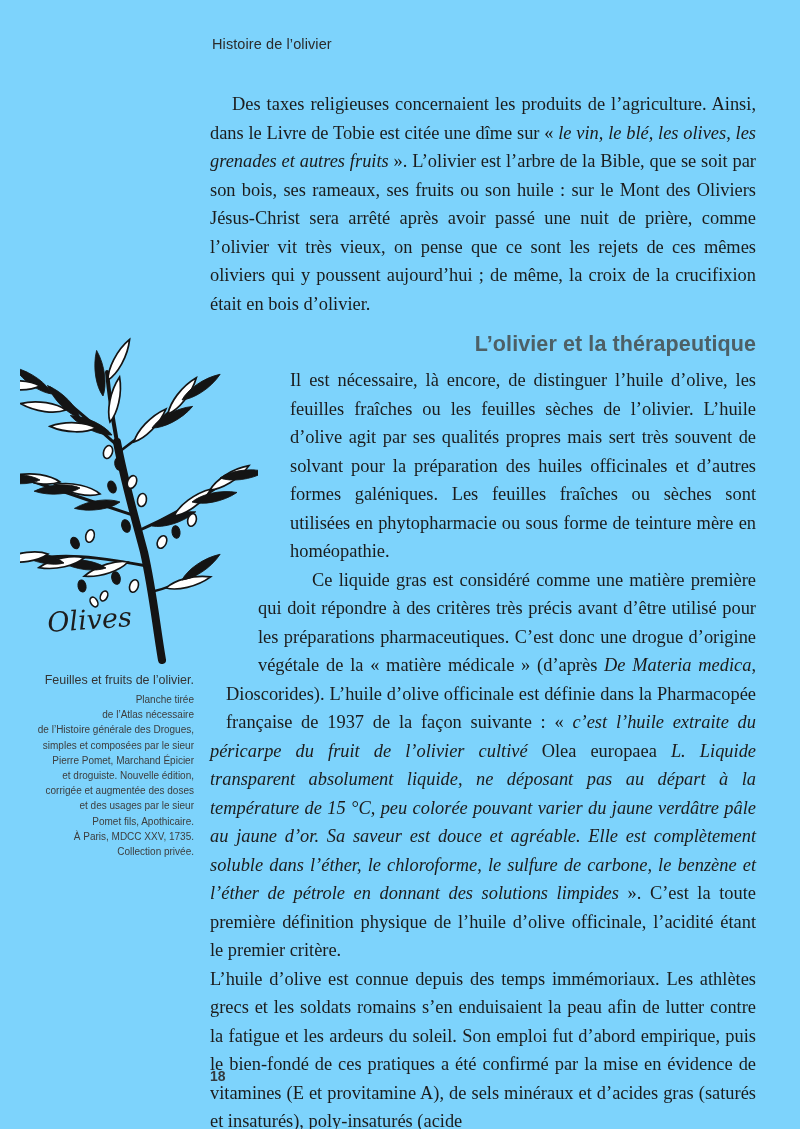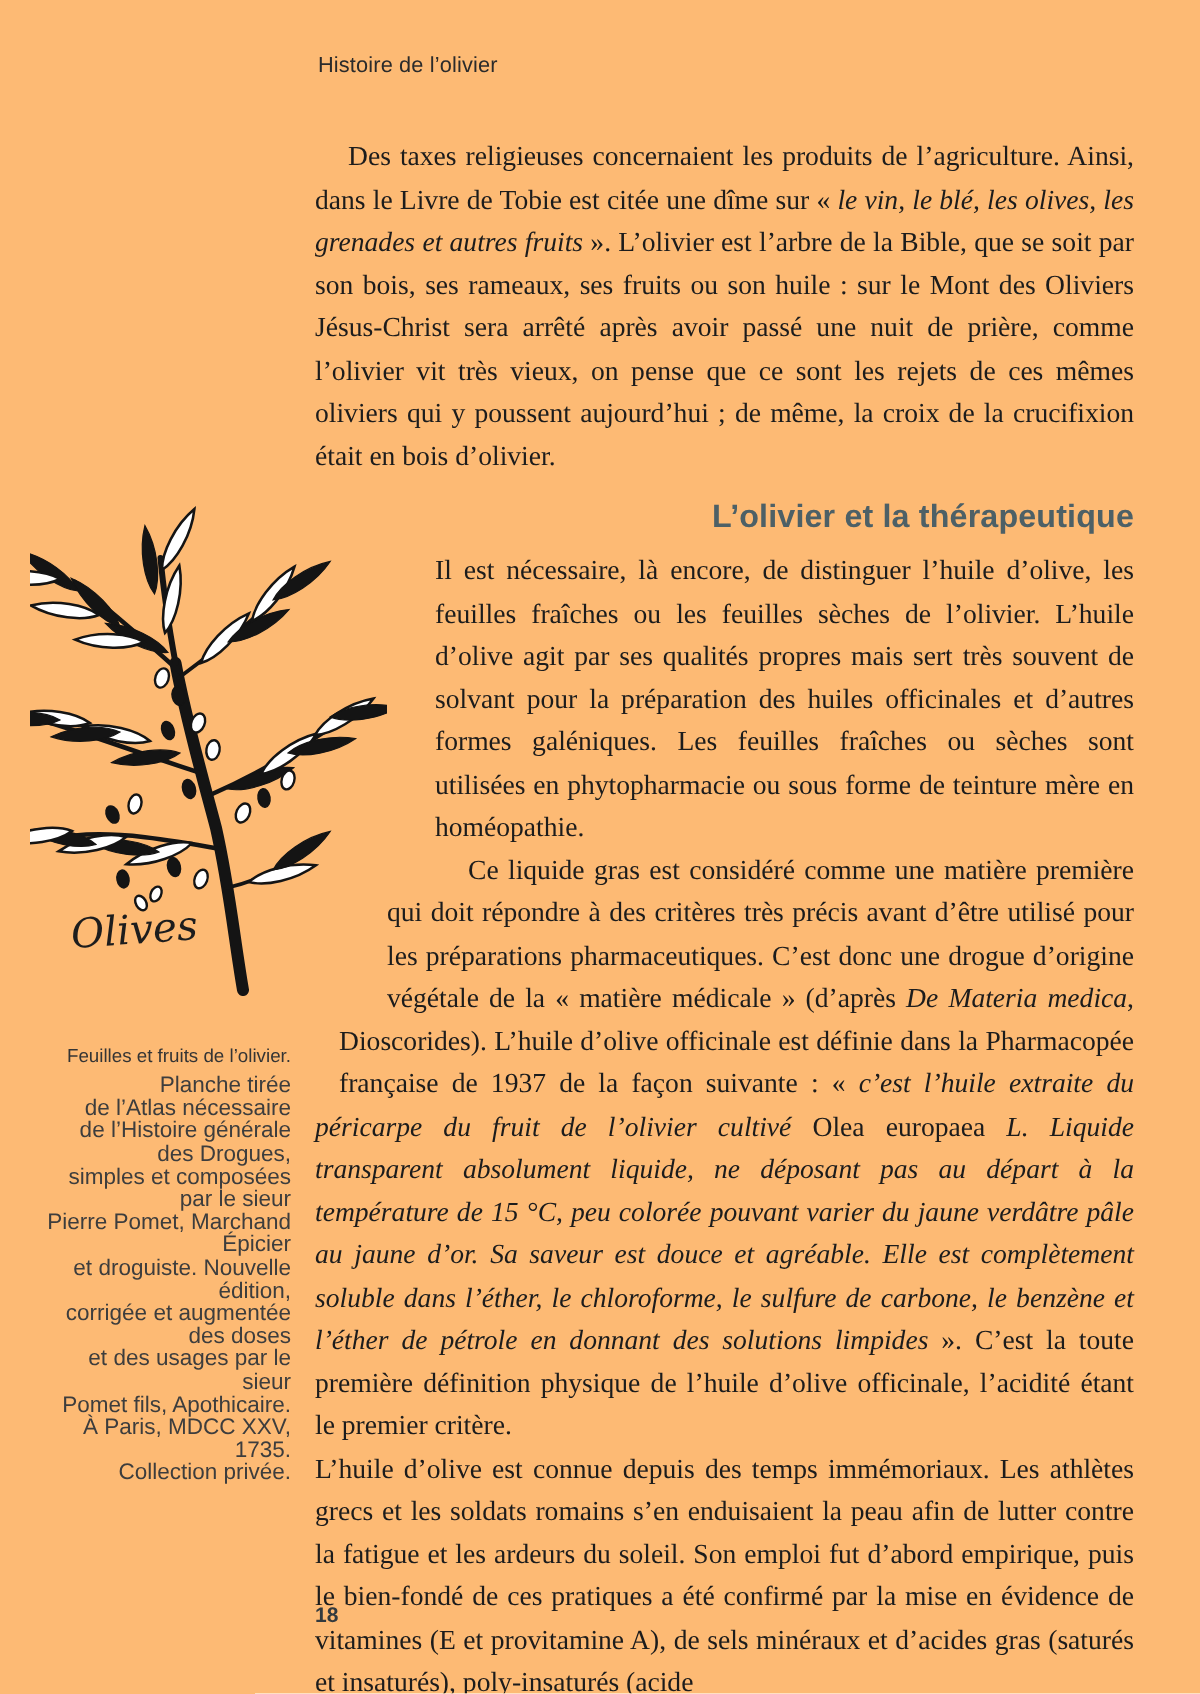--- a/index.html
+++ b/index.html
@@ -1,17 +1,17 @@
 <!DOCTYPE html>
 <html><head>
 <meta charset="utf-8">
 <style>
   html,body{margin:0;padding:0;background:#ffffff;}
   .page{
-    position:relative;width:800px;height:1129px;background:#fdba74;overflow:hidden;
+    position:relative;width:800px;height:1129px;background:#7dd3fc;overflow:hidden;
     font-family:"Liberation Serif",serif;color:#1c1c1c;
   }
   .runhead{
     position:absolute;left:212px;top:36px;
     font-family:"Liberation Sans",sans-serif;font-size:14.5px;color:#2b2b2b;letter-spacing:.1px;
   }
   .main{
     position:absolute;left:210px;top:90px;width:546px;
     text-align:justify;font-size:18.4px;line-height:28.5px;
   }
@@ -26,25 +26,25 @@
   .spacers{height:0;}
   .fl{float:left;clear:left;}
   .f1{width:80px;height:143px;margin-top:57px;}
   .f2{width:48px;height:86px;}
   .f3{width:16px;height:57px;}
   .pagenum{
     position:absolute;left:210px;top:1068px;
     font-family:"Liberation Sans",sans-serif;font-weight:bold;font-size:14px;color:#333a3e;
   }
   .caption{
-    position:absolute;left:26px;top:696px;width:168px;text-align:right;
+    position:absolute;left:26px;top:672px;width:168px;text-align:right;
     font-family:"Liberation Sans",sans-serif;color:#3d3d3d;
   }
   .cap-title{font-size:12.5px;line-height:16px;margin-bottom:4px;color:#343434;}
-  .cap-line{font-size:15px;line-height:15.2px;}
+  .cap-line{font-size:10px;line-height:15.2px;}
   .illo{position:absolute;left:20px;top:330px;width:238px;height:334px;}
   .illo .lf-f{fill:#141414;stroke:#141414;stroke-width:.8;}
   .illo .lf-o{fill:#ffffff;stroke:#141414;stroke-width:1.7;}
   .illo .br{fill:none;stroke:#141414;stroke-linecap:round;}
   .illo .ol-f{fill:#141414;stroke:#141414;}
   .illo .ol-o{fill:#ffffff;stroke:#141414;stroke-width:1.6;}
   .olives-label{
     font-family:"DejaVu Serif",serif;font-style:italic;font-size:27px;fill:#1d1d1d;
   }
 </style>

